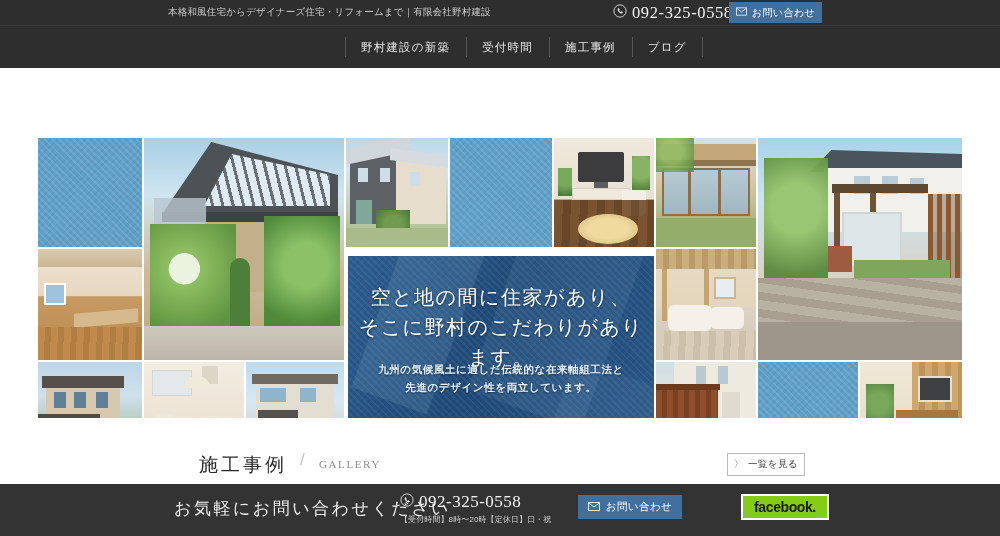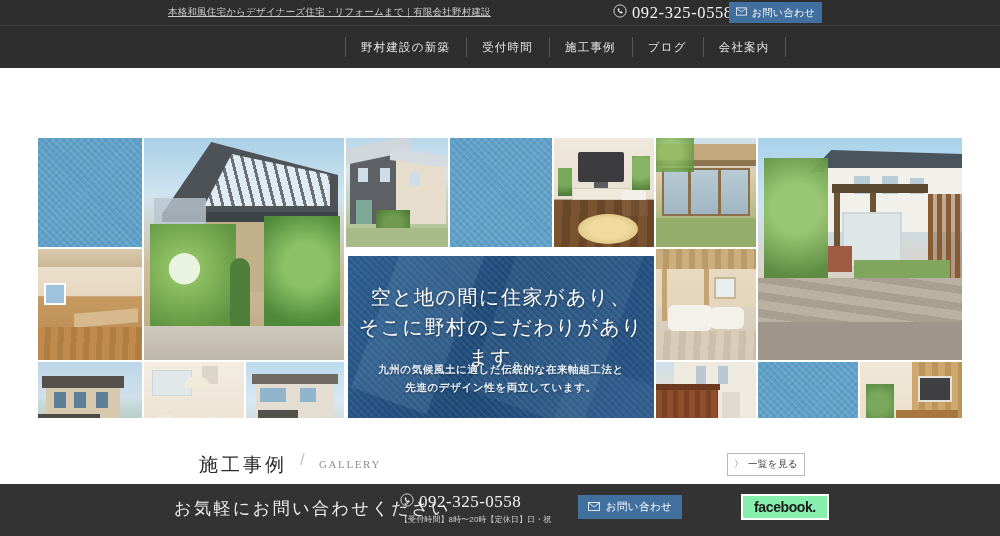--- a/index.html
+++ b/index.html
@@ -12,21 +12,21 @@
   }
   #page { position: relative; width: 1000px; height: 536px; background: #ffffff; }
 
   
   .topbar {
     position: absolute; left: 0; top: 0; width: 1000px; height: 26px;
     background: #2e2e2e; border-bottom: 1px solid #3a3a3a;
   }
   .tagline {
     position: absolute; left: 168px; top: 6px;
-    font-size: 9.5px; color: #cfcfcf; letter-spacing: .2px; white-space: nowrap; text-decoration: underline;
+    font-size: 9.5px; color: #cfcfcf; letter-spacing: .2px; white-space: nowrap;
   }
   .tel-top {
     position: absolute; left: 613px; top: 3px;
     font-size: 16.5px; color: #f2f2f2; letter-spacing: .6px;
     font-family: "Liberation Serif", "DejaVu Serif", serif;
     display: flex; align-items: center; gap: 5px;
   }
   .tel-top .ico { display: inline-block; }
   .btn-contact-top {
     position: absolute; left: 729px; top: 2px; width: 93px; height: 21px;
@@ -156,21 +156,21 @@
     font-size: 8px; color: #d2d2d2; letter-spacing: .1px; white-space: nowrap;
   }
   .f-btn-contact {
     position: absolute; left: 578px; top: 495px; width: 104px; height: 24px;
     background: #416f9e; color: #fff; font-size: 10.5px;
     display: flex; align-items: center; justify-content: center; gap: 6px;
     letter-spacing: .4px;
   }
   .f-btn-fb {
     position: absolute; left: 741px; top: 494px; width: 88px; height: 26px;
-    background: #86efac; border: 2px solid #ffffff;
+    background: #84cc16; border: 2px solid #ffffff;
     display: flex; align-items: center; justify-content: center;
     font-size: 14px; font-weight: bold; color: #1b1b1b; letter-spacing: -.4px;
   }
 </style>
 </head>
 <body>
 
 <div id="page">
 
   <div class="topbar">
@@ -204,23 +204,20 @@
         <span>野村建設の新築</span>
       </div>
       <div class="nav-item">
         <span>受付時間</span>
       </div>
       <div class="nav-item">
         <span>施工事例</span>
       </div>
       <div class="nav-item">
         <span>ブログ</span>
-      </div>
-      <div class="nav-item">
-        <span>会社案内</span>
       </div>
     </nav>
   </div>
 
   <div class="mosaic">
 
     <div class="tile blue-ph" style="left:38px; top:70px; width:104px; height:109px;"></div>
 
     <div class="tile" style="left:38px; top:181px; width:104px; height:111px;">
       <div class="inner" style="background:

